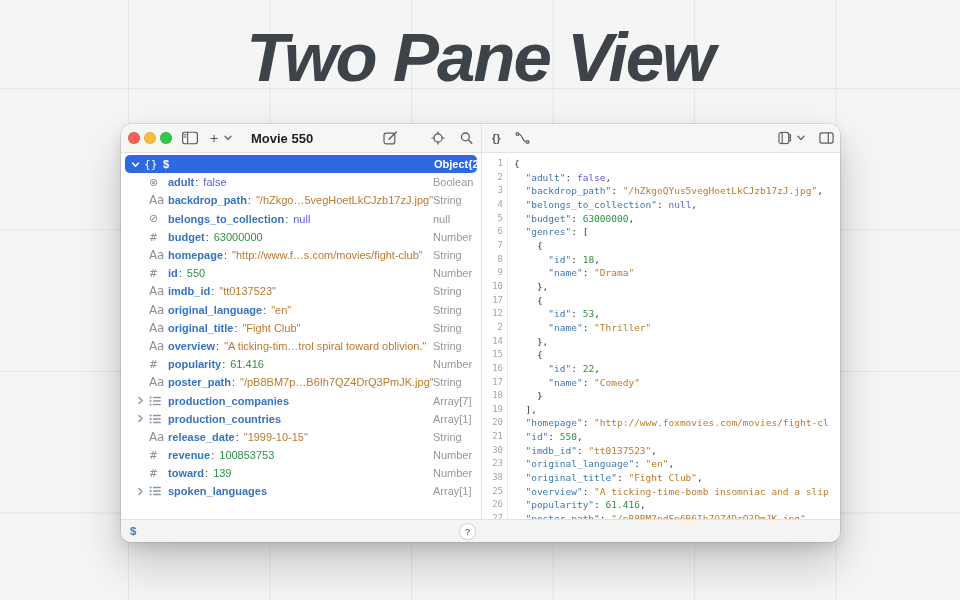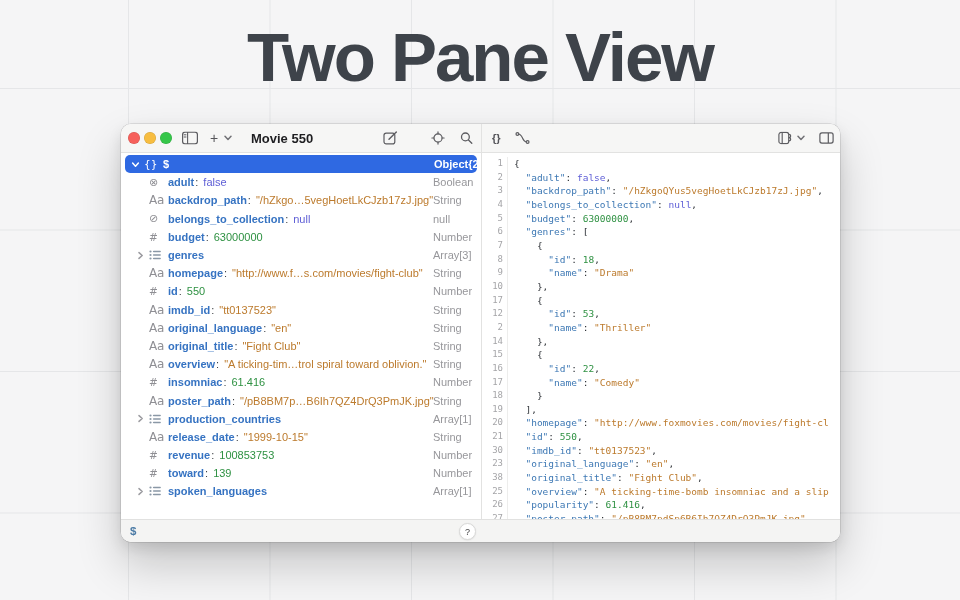--- a/index.html
+++ b/index.html
@@ -8,21 +8,21 @@
     font-family:"Liberation Sans","DejaVu Sans",sans-serif;
     background-color:#f5f5f6;
     background-image:
       linear-gradient(to right,#e5e6e8 1px,transparent 1px),
       linear-gradient(to bottom,#e5e6e8 1px,transparent 1px);
     background-size:141.5px 141.5px;
     background-position:128px 88px;
   }
   .hero{
     position:absolute;top:18px;left:0;width:100%;
-    text-align:center;font-size:69px;font-weight:700;
+    text-align:center;font-size:69px;font-weight:700;font-style:italic;
     letter-spacing:-2px;color:#3e434a;
   }
   
   .window{
     position:absolute;left:121px;top:124px;width:719px;height:418px;
     background:#fff;border-radius:10px;overflow:hidden;
     display:flex;flex-direction:column;
     box-shadow:0 0 0 0.5px rgba(0,0,0,.18),0 22px 45px rgba(0,0,0,.20),0 6px 14px rgba(0,0,0,.10);
   }
   .toolbar{height:28px;flex:0 0 28px;background:#f6f6f5;border-bottom:1px solid #e2e2e1;display:flex}
@@ -184,101 +184,101 @@
         </div>
         <div class="trow">
           <span class="chev"></span>
           <span class="ticon number">#</span>
           <span class="tkey">budget</span>
           <span class="tcolon">:</span>
           <span class="tval n">63000000</span>
           <span class="badge">Number</span>
         </div>
         <div class="trow">
+          <span class="chev"></span>
+          <span class="ticon string">Aa</span>
+          <span class="tkey">homepage</span>
+          <span class="tcolon">:</span>
+          <span class="tval s">"http://www.f…s.com/movies/fight-club"</span>
+          <span class="badge">String</span>
+        </div>
+        <div class="trow">
+          <span class="chev"></span>
+          <span class="ticon number">#</span>
+          <span class="tkey">id</span>
+          <span class="tcolon">:</span>
+          <span class="tval n">550</span>
+          <span class="badge">Number</span>
+        </div>
+        <div class="trow">
+          <span class="chev"></span>
+          <span class="ticon string">Aa</span>
+          <span class="tkey">imdb_id</span>
+          <span class="tcolon">:</span>
+          <span class="tval s">"tt0137523"</span>
+          <span class="badge">String</span>
+        </div>
+        <div class="trow">
+          <span class="chev"></span>
+          <span class="ticon string">Aa</span>
+          <span class="tkey">original_language</span>
+          <span class="tcolon">:</span>
+          <span class="tval s">"en"</span>
+          <span class="badge">String</span>
+        </div>
+        <div class="trow">
+          <span class="chev"></span>
+          <span class="ticon string">Aa</span>
+          <span class="tkey">original_title</span>
+          <span class="tcolon">:</span>
+          <span class="tval s">"Fight Club"</span>
+          <span class="badge">String</span>
+        </div>
+        <div class="trow">
+          <span class="chev"></span>
+          <span class="ticon string">Aa</span>
+          <span class="tkey">overview</span>
+          <span class="tcolon">:</span>
+          <span class="tval s">"A ticking-tim…trol spiral toward oblivion."</span>
+          <span class="badge">String</span>
+        </div>
+        <div class="trow">
+          <span class="chev"></span>
+          <span class="ticon number">#</span>
+          <span class="tkey">popularity</span>
+          <span class="tcolon">:</span>
+          <span class="tval n">61.416</span>
+          <span class="badge">Number</span>
+        </div>
+        <div class="trow">
+          <span class="chev"></span>
+          <span class="ticon string">Aa</span>
+          <span class="tkey">poster_path</span>
+          <span class="tcolon">:</span>
+          <span class="tval s">"/pB8BM7p…B6Ih7QZ4DrQ3PmJK.jpg"</span>
+          <span class="badge">String</span>
+        </div>
+        <div class="trow">
           <span class="chev">
             <svg width="9" height="9" viewBox="0 0 9 9">
               <path d="M3 1.6 L6.2 4.5 L3 7.4" fill="none" stroke="currentColor" stroke-width="1.5" stroke-linecap="round" stroke-linejoin="round"></path>
             </svg>
           </span>
           <span class="ticon array">
             <svg width="12" height="10" viewBox="0 0 12 10" fill="currentColor">
               <circle cx="1.5" cy="1.5" r="1.1"></circle>
               <rect x="3.9" y="0.7" width="8" height="1.6" rx="0.8"></rect>
               <circle cx="1.5" cy="5" r="1.1"></circle>
               <rect x="3.9" y="4.2" width="8" height="1.6" rx="0.8"></rect>
               <circle cx="1.5" cy="8.5" r="1.1"></circle>
               <rect x="3.9" y="7.7" width="8" height="1.6" rx="0.8"></rect>
             </svg>
           </span>
-          <span class="tkey">genres</span>
-          <span class="badge">Array[3]</span>
-        </div>
-        <div class="trow">
-          <span class="chev"></span>
-          <span class="ticon string">Aa</span>
-          <span class="tkey">homepage</span>
-          <span class="tcolon">:</span>
-          <span class="tval s">"http://www.f…s.com/movies/fight-club"</span>
-          <span class="badge">String</span>
-        </div>
-        <div class="trow">
-          <span class="chev"></span>
-          <span class="ticon number">#</span>
-          <span class="tkey">id</span>
-          <span class="tcolon">:</span>
-          <span class="tval n">550</span>
-          <span class="badge">Number</span>
-        </div>
-        <div class="trow">
-          <span class="chev"></span>
-          <span class="ticon string">Aa</span>
-          <span class="tkey">imdb_id</span>
-          <span class="tcolon">:</span>
-          <span class="tval s">"tt0137523"</span>
-          <span class="badge">String</span>
-        </div>
-        <div class="trow">
-          <span class="chev"></span>
-          <span class="ticon string">Aa</span>
-          <span class="tkey">original_language</span>
-          <span class="tcolon">:</span>
-          <span class="tval s">"en"</span>
-          <span class="badge">String</span>
-        </div>
-        <div class="trow">
-          <span class="chev"></span>
-          <span class="ticon string">Aa</span>
-          <span class="tkey">original_title</span>
-          <span class="tcolon">:</span>
-          <span class="tval s">"Fight Club"</span>
-          <span class="badge">String</span>
-        </div>
-        <div class="trow">
-          <span class="chev"></span>
-          <span class="ticon string">Aa</span>
-          <span class="tkey">overview</span>
-          <span class="tcolon">:</span>
-          <span class="tval s">"A ticking-tim…trol spiral toward oblivion."</span>
-          <span class="badge">String</span>
-        </div>
-        <div class="trow">
-          <span class="chev"></span>
-          <span class="ticon number">#</span>
-          <span class="tkey">insomniac</span>
-          <span class="tcolon">:</span>
-          <span class="tval n">61.416</span>
-          <span class="badge">Number</span>
-        </div>
-        <div class="trow">
-          <span class="chev"></span>
-          <span class="ticon string">Aa</span>
-          <span class="tkey">poster_path</span>
-          <span class="tcolon">:</span>
-          <span class="tval s">"/pB8BM7p…B6Ih7QZ4DrQ3PmJK.jpg"</span>
-          <span class="badge">String</span>
+          <span class="tkey">production_companies</span>
+          <span class="badge">Array[7]</span>
         </div>
         <div class="trow">
           <span class="chev">
             <svg width="9" height="9" viewBox="0 0 9 9">
               <path d="M3 1.6 L6.2 4.5 L3 7.4" fill="none" stroke="currentColor" stroke-width="1.5" stroke-linecap="round" stroke-linejoin="round"></path>
             </svg>
           </span>
           <span class="ticon array">
             <svg width="12" height="10" viewBox="0 0 12 10" fill="currentColor">
               <circle cx="1.5" cy="1.5" r="1.1"></circle>

